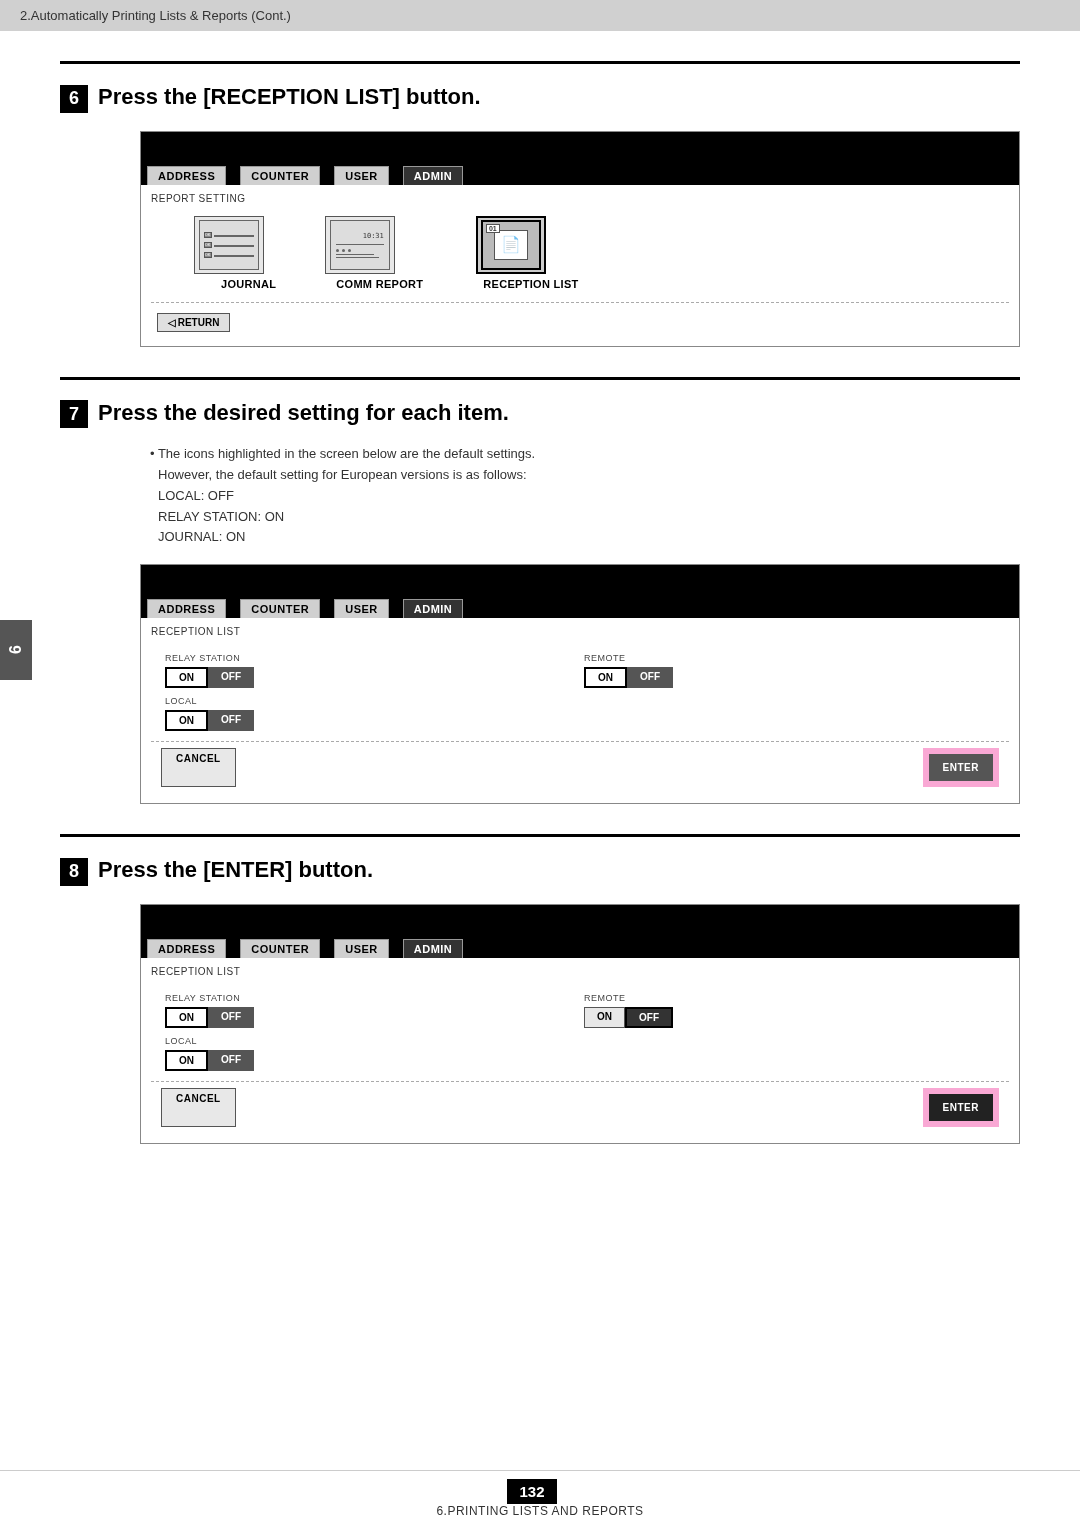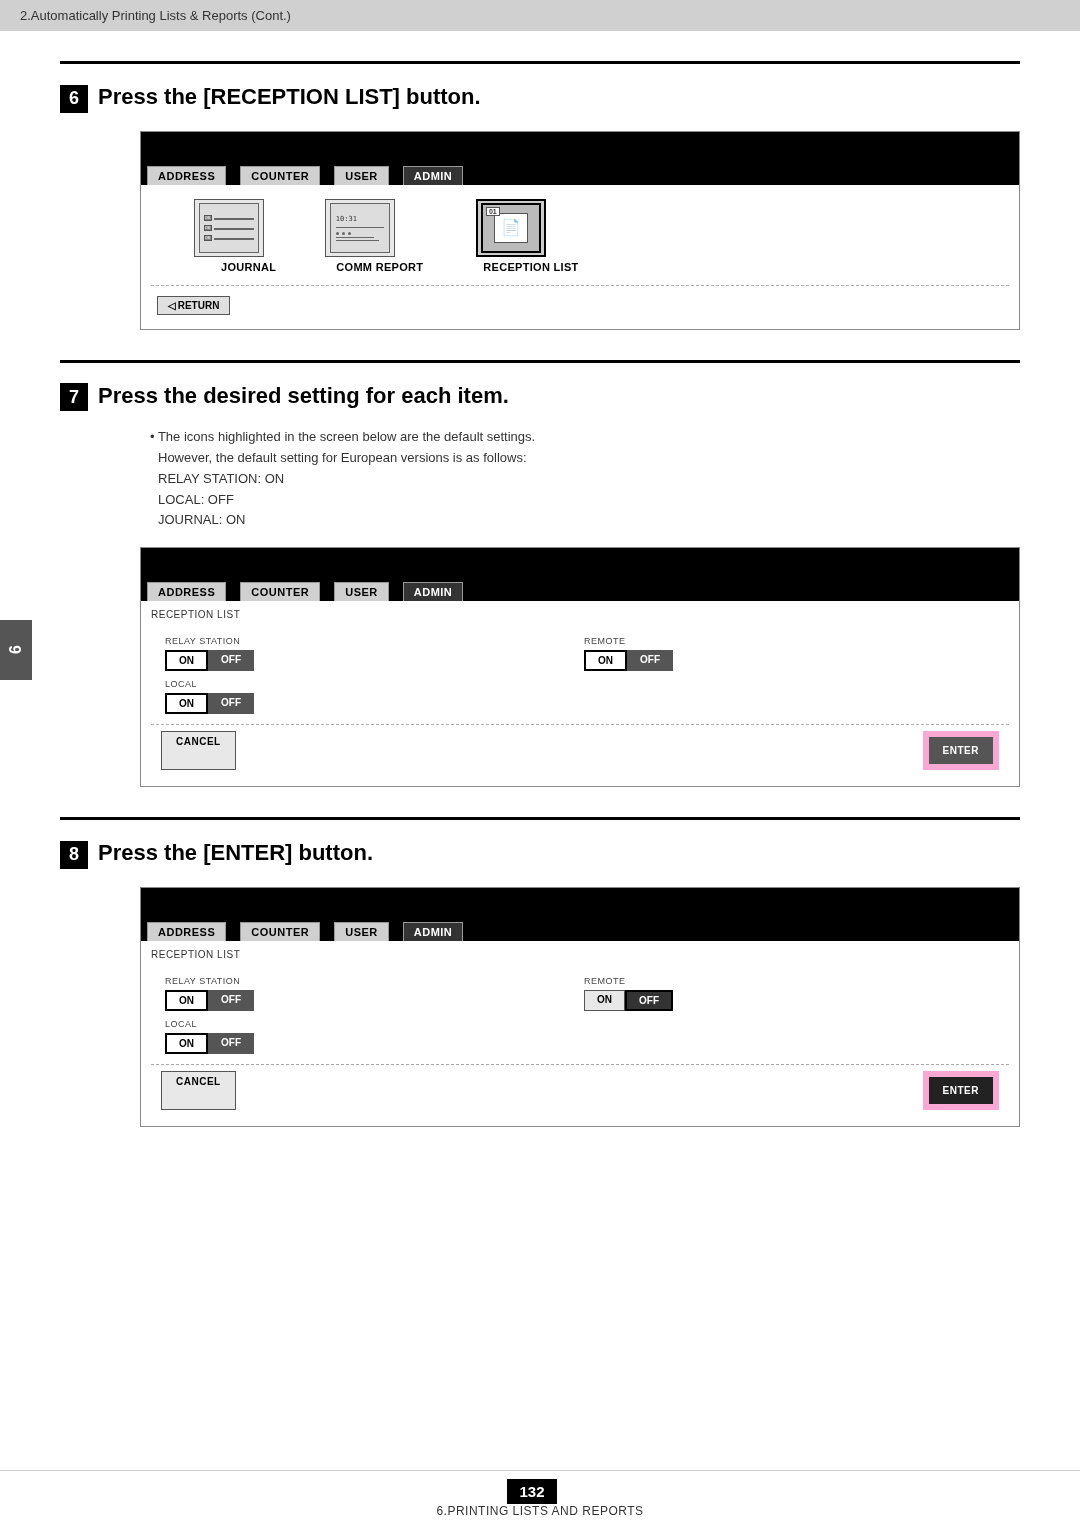--- a/index.html
+++ b/index.html
@@ -349,20 +349,21 @@
 
     <div style="background:#000; height:30px;"></div>
 
     <div class="tab-bar">
       <div class="tab-item">ADDRESS</div>
       <div class="tab-item">COUNTER</div>
       <div class="tab-item">USER</div>
       <div class="tab-item dark">ADMIN</div>
     </div>
     <div class="screen-content">
+      <div class="screen-label">REPORT SETTING</div>
       
       <div class="report-icons">
 
         <div class="report-icon-item">
           <div class="report-icon-box">
             <div class="journal-icon">
               <div style="display:flex;gap:2px;margin-bottom:2px;">
                 <div style="width:8px;height:6px;background:#888;border:1px solid #555;font-size:4px;display:flex;align-items:center;justify-content:center;color:#fff;">OK</div>
                 <div class="journal-line" style="flex:1;margin-top:3px;"></div>
               </div>
@@ -375,21 +376,21 @@
                 <div class="journal-line" style="flex:1;margin-top:3px;"></div>
               </div>
             </div>
           </div>
           <div class="report-icon-label">JOURNAL</div>
         </div>
 
         <div class="report-icon-item">
           <div class="report-icon-box">
             <div style="width:60px;height:50px;background:#ddd;border:1px solid #666;display:flex;flex-direction:column;padding:5px;gap:2px;justify-content:center;">
-              <div style="display:flex;justify-content:flex-start;gap:2px;margin-bottom:2px;">
+              <div style="display:flex;justify-content:flex-end;gap:2px;margin-bottom:2px;">
                 <span style="font-size:7px;font-family:monospace;color:#333;">10:31</span>
               </div>
               <div style="background:#666;height:1px;width:100%;"></div>
               <div style="display:flex;gap:3px;margin-top:2px;">
                 <div style="width:3px;height:3px;background:#666;border-radius:50%;"></div>
                 <div style="width:3px;height:3px;background:#666;border-radius:50%;"></div>
                 <div style="width:3px;height:3px;background:#666;border-radius:50%;"></div>
               </div>
               <div style="background:#666;height:1px;width:80%;"></div>
               <div style="background:#666;height:1px;width:90%;"></div>
@@ -419,22 +420,22 @@
   <hr class="step-rule">
   <div class="step-heading">
     <span class="step-number">7</span>
     <span class="step-title">Press the desired setting for each item.</span>
   </div>
 
   <div class="bullet-section">
     <div class="bullet-text">• The icons highlighted in the screen below are the default settings.</div>
     <div class="bullet-lines">
       <div>However, the default setting for European versions is as follows:</div>
+      <div>LOCAL: OFF</div>
       <div>RELAY STATION: ON</div>
-      <div>LOCAL: OFF</div>
       <div>JOURNAL: ON</div>
     </div>
   </div>
 
   <div class="screen-box">
     <div style="background:#000; height:30px;"></div>
     <div class="tab-bar">
       <div class="tab-item">ADDRESS</div>
       <div class="tab-item">COUNTER</div>
       <div class="tab-item">USER</div>

